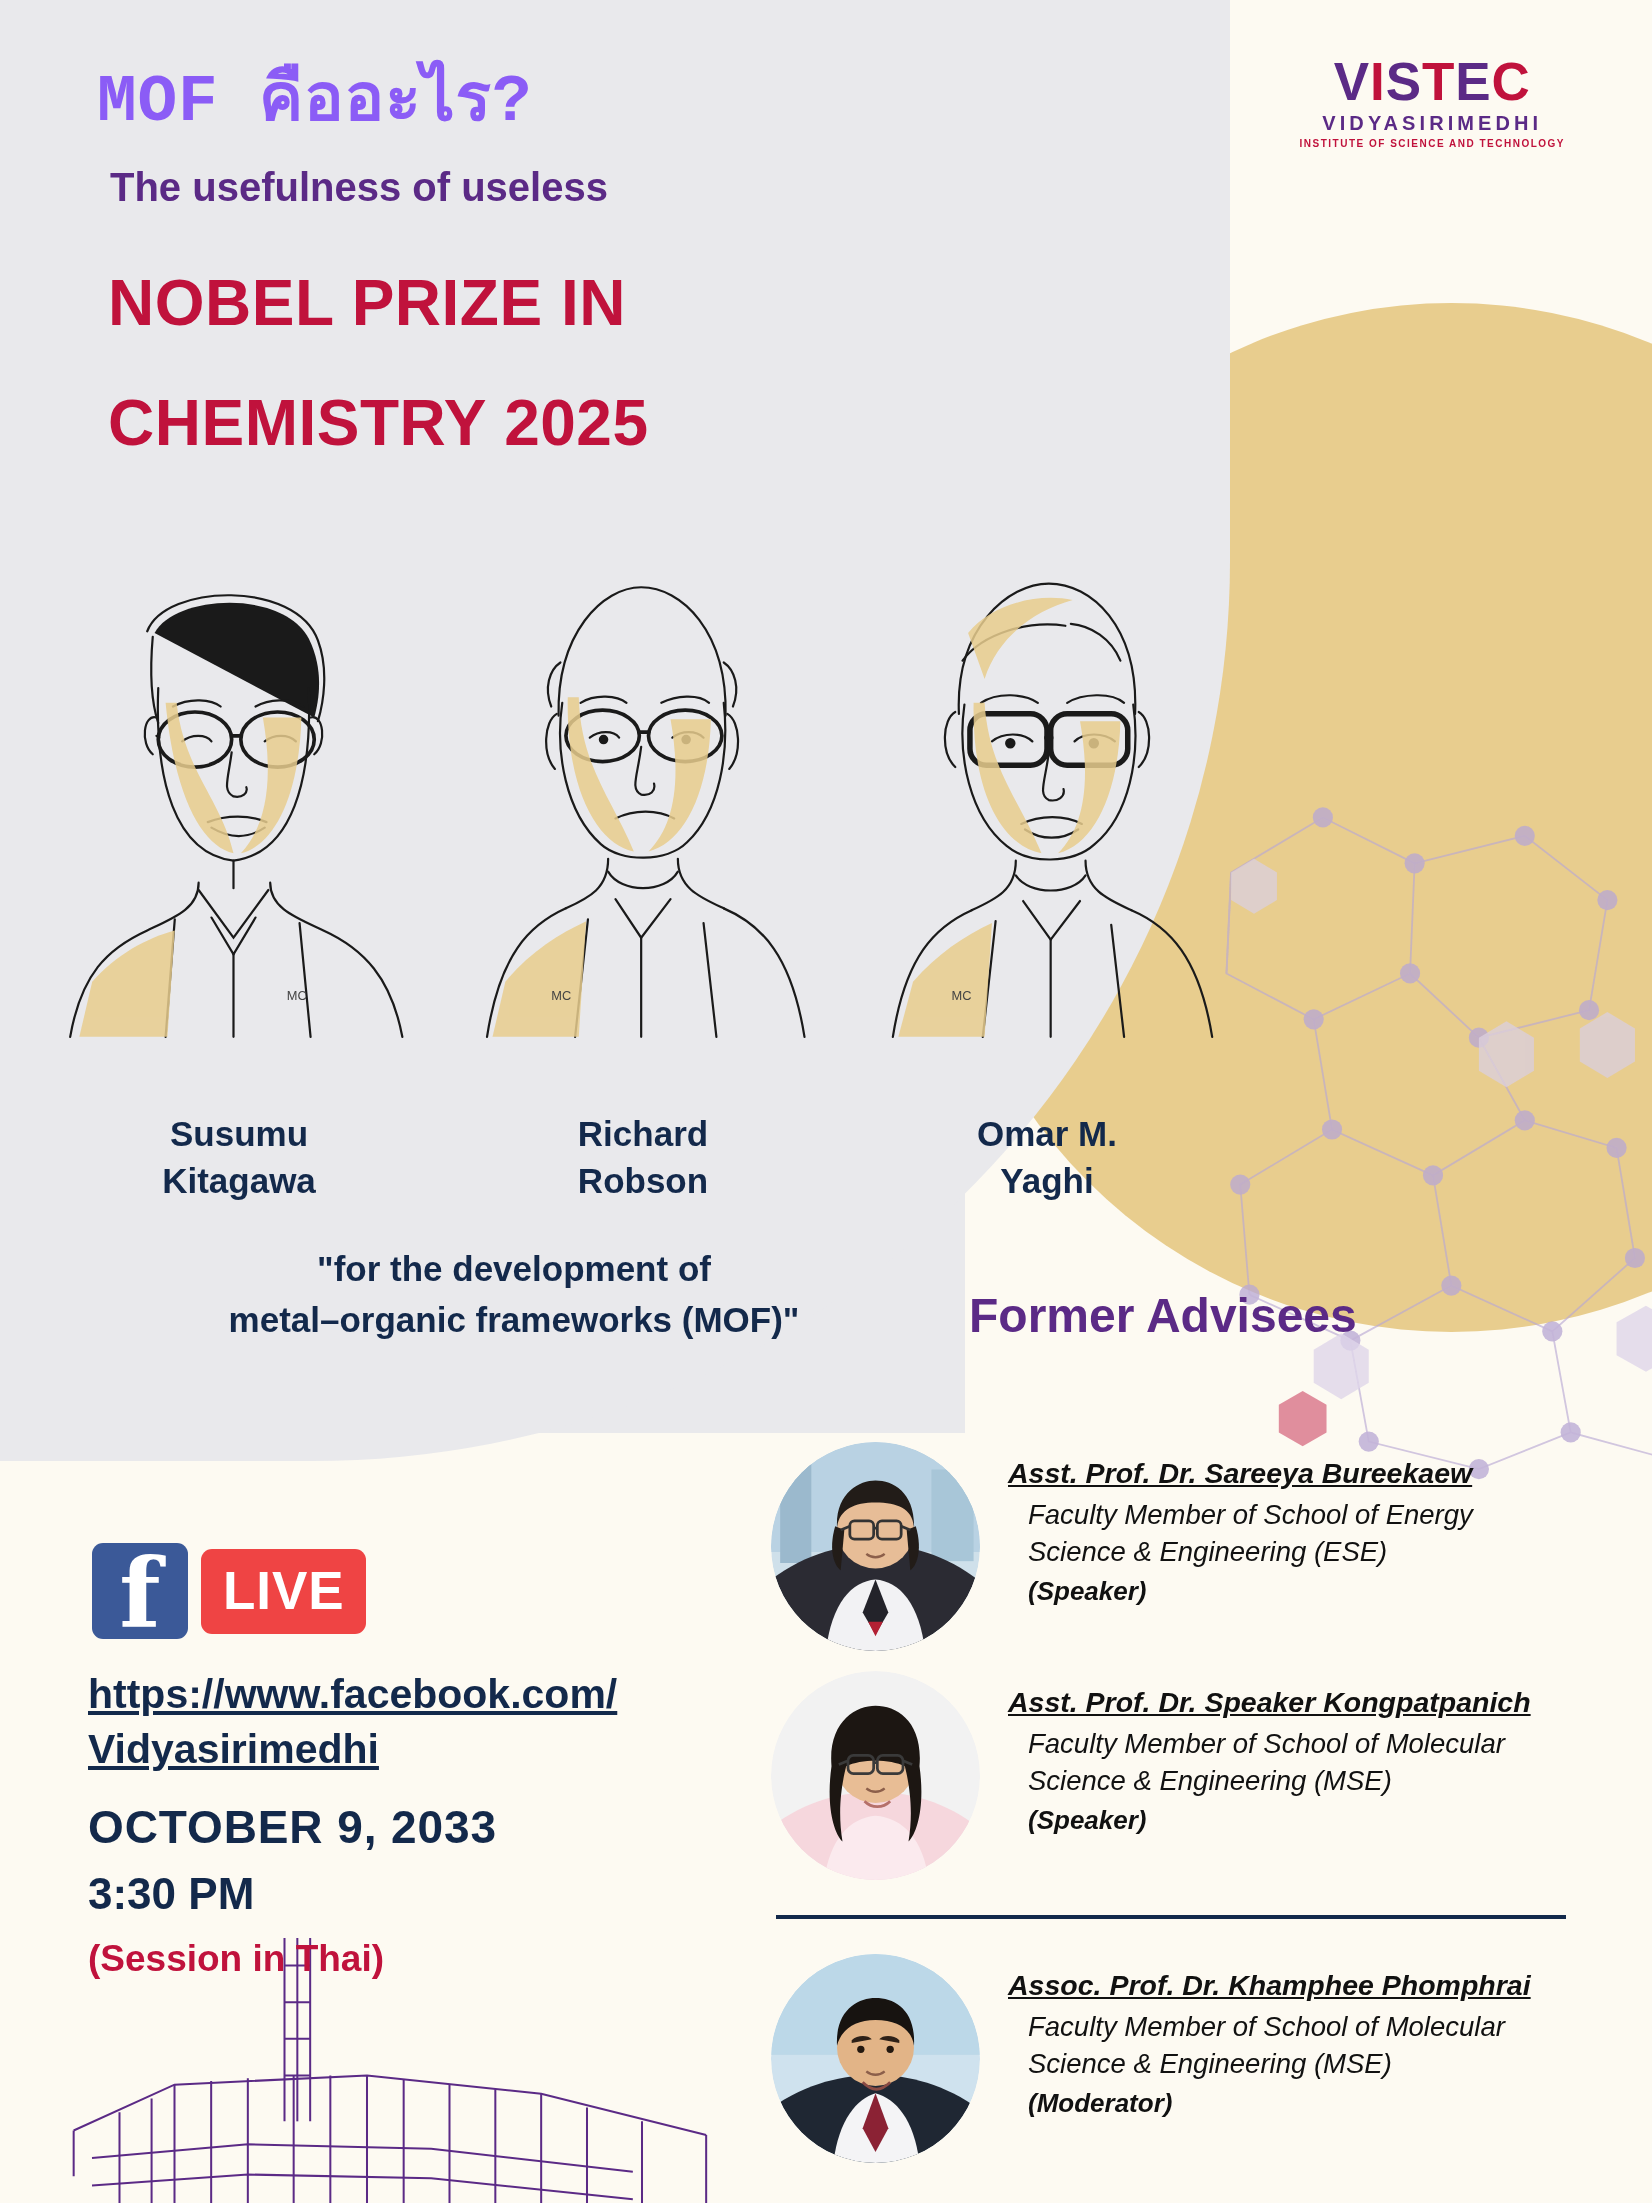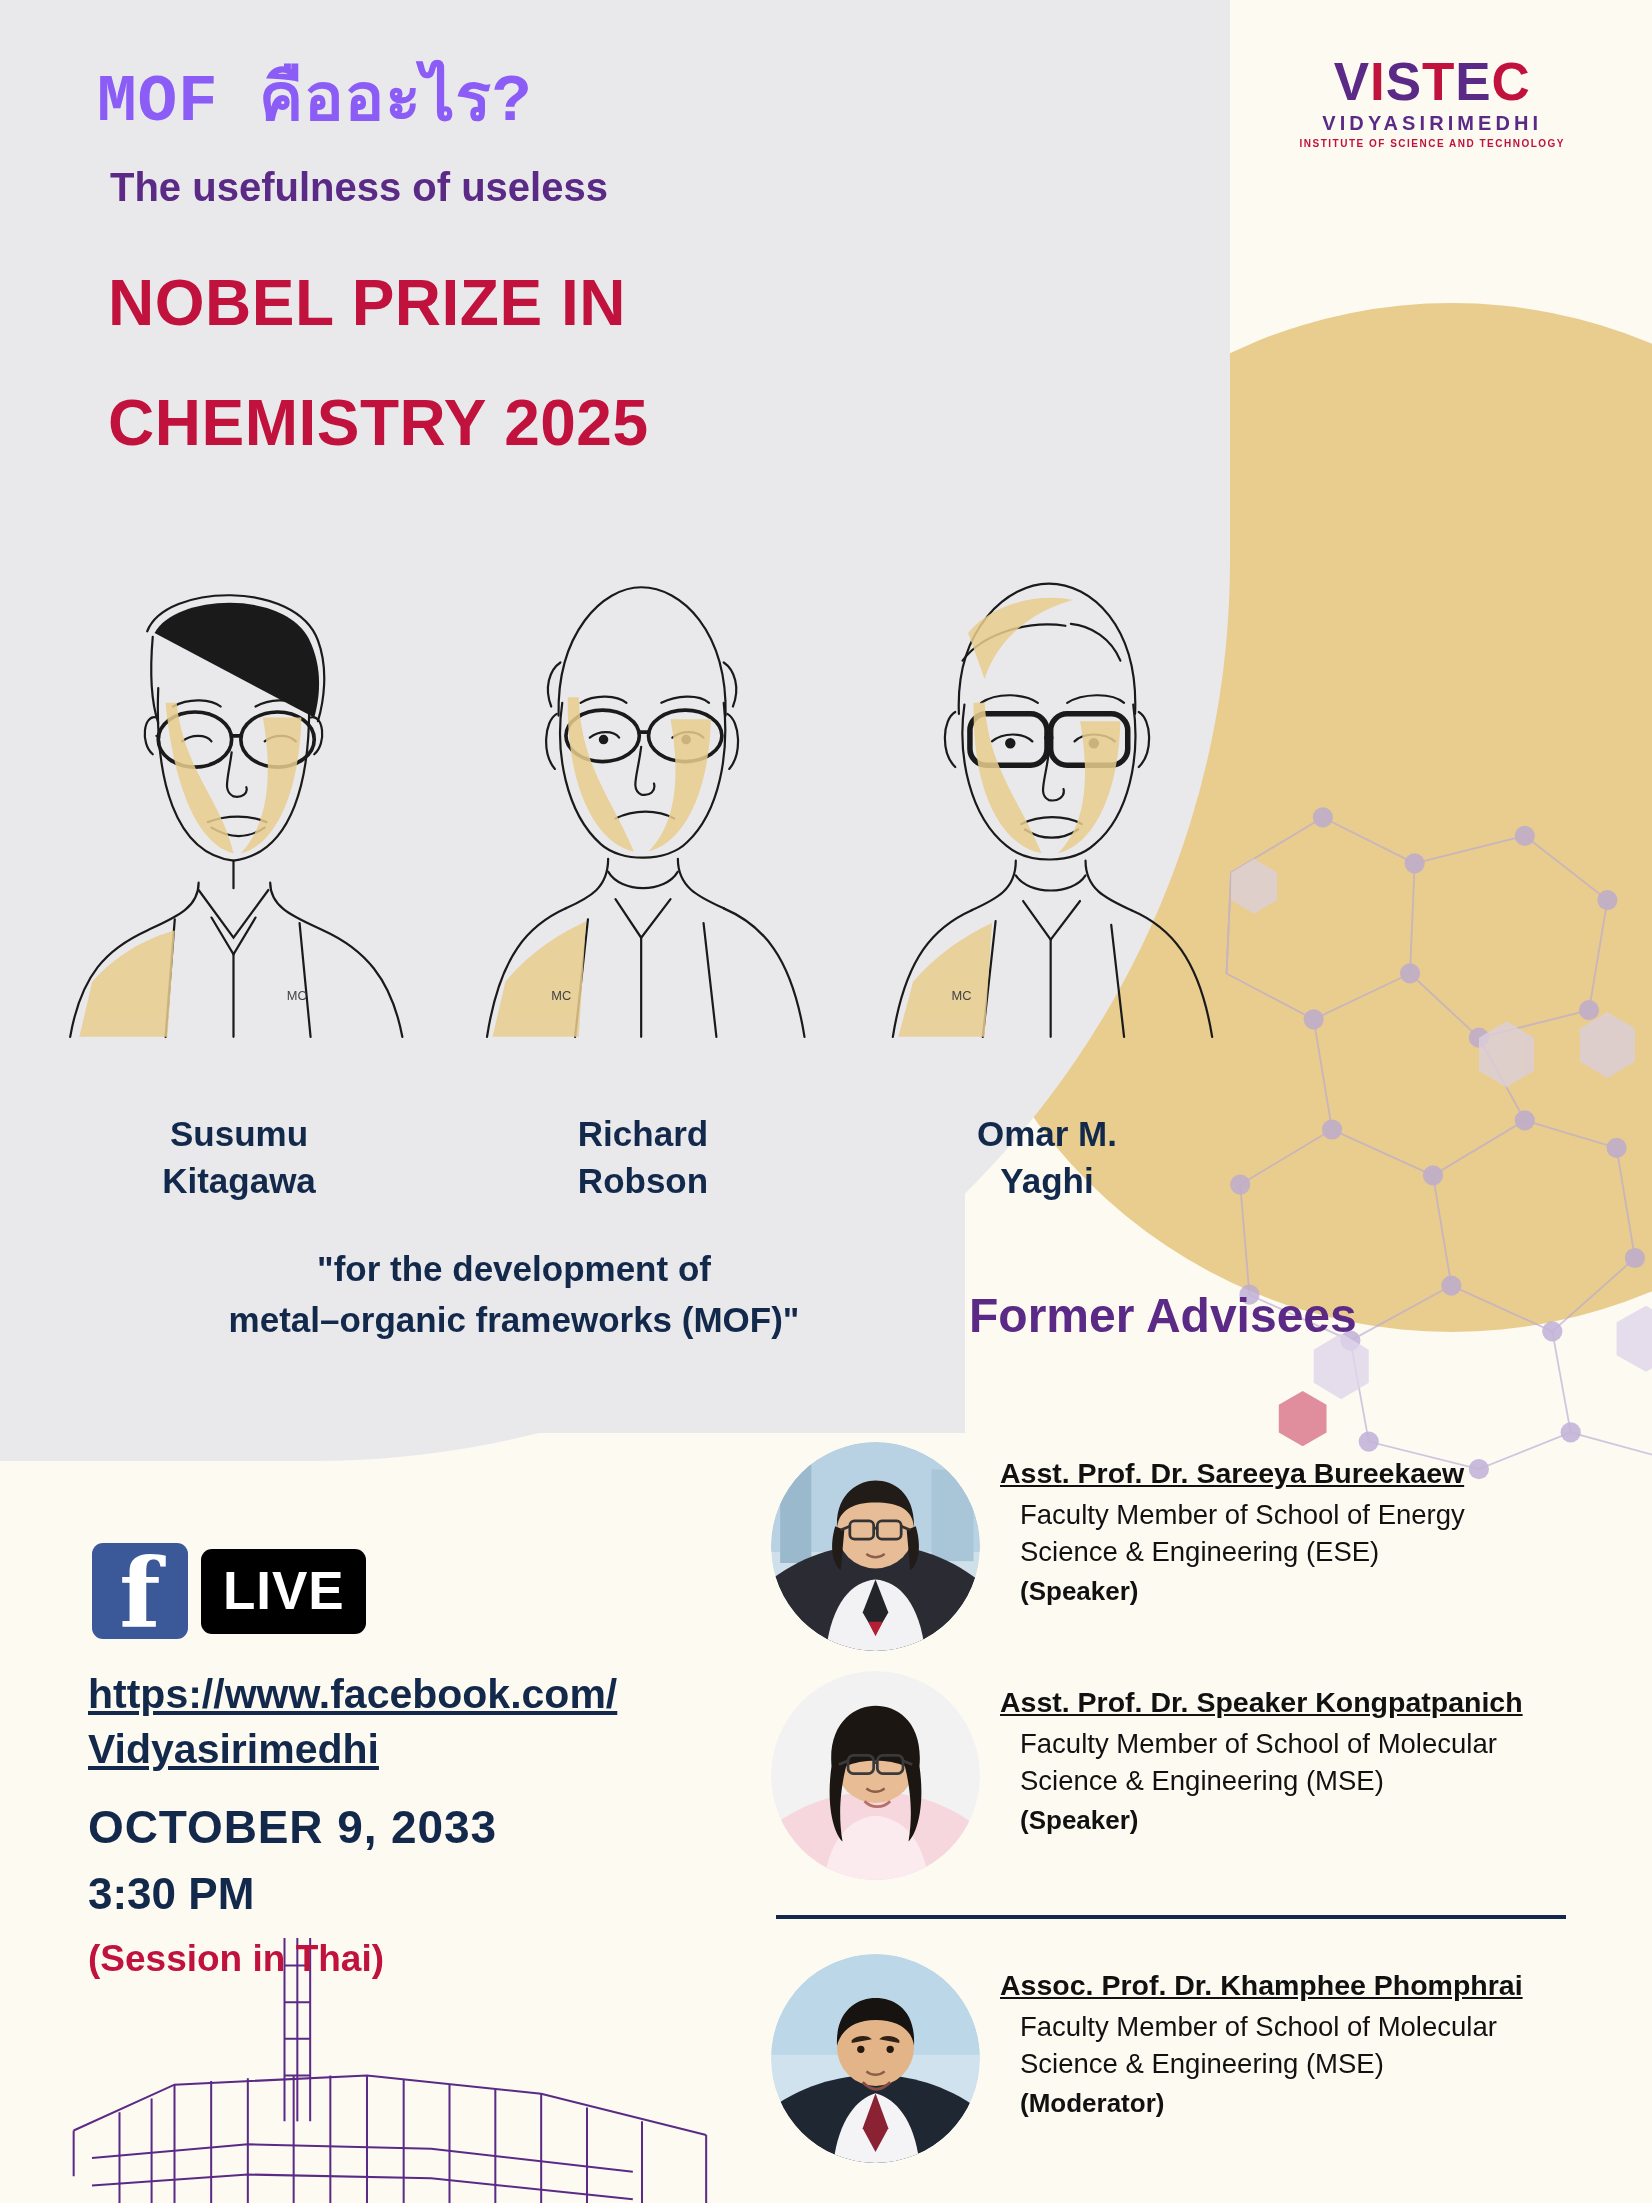--- a/index.html
+++ b/index.html
@@ -191,21 +191,21 @@
     bottom: 0;
     transform: translateX(-50%);
     font-size: 96px;
     line-height: 0.95;
     font-weight: bold;
     color: #fff;
     font-family: "DejaVu Serif", serif;
   }
   .live-badge {
     margin-left: 13px;
-    background: #000000;
+    background: #ef4444;
     color: #fff;
     font-size: 53px;
     font-weight: bold;
     padding: 11px 22px 13px;
     border-radius: 11px;
     letter-spacing: 0.9px;
   }
   .fb-url {
     position: absolute;
     left: 88px;
@@ -276,22 +276,23 @@
   .advisee-photo {
     width: 209px;
     height: 209px;
     border-radius: 50%;
     overflow: hidden;
     flex: 0 0 209px;
     position: relative;
   }
   .advisee-photo svg { width: 100%; height: 100%; display: block; }
   .advisee-info {
-    margin-left: 20px;
+    margin-left: 28px;
     padding-top: 14.7px;
+    font-style: italic;
   }
   .advisee-name {
     font-size: 28.5px;
     font-weight: bold;
     color: #111;
     text-decoration: underline;
     margin-bottom: 7.3px;
   }
   .advisee-aff {
     font-size: 27.5px;

